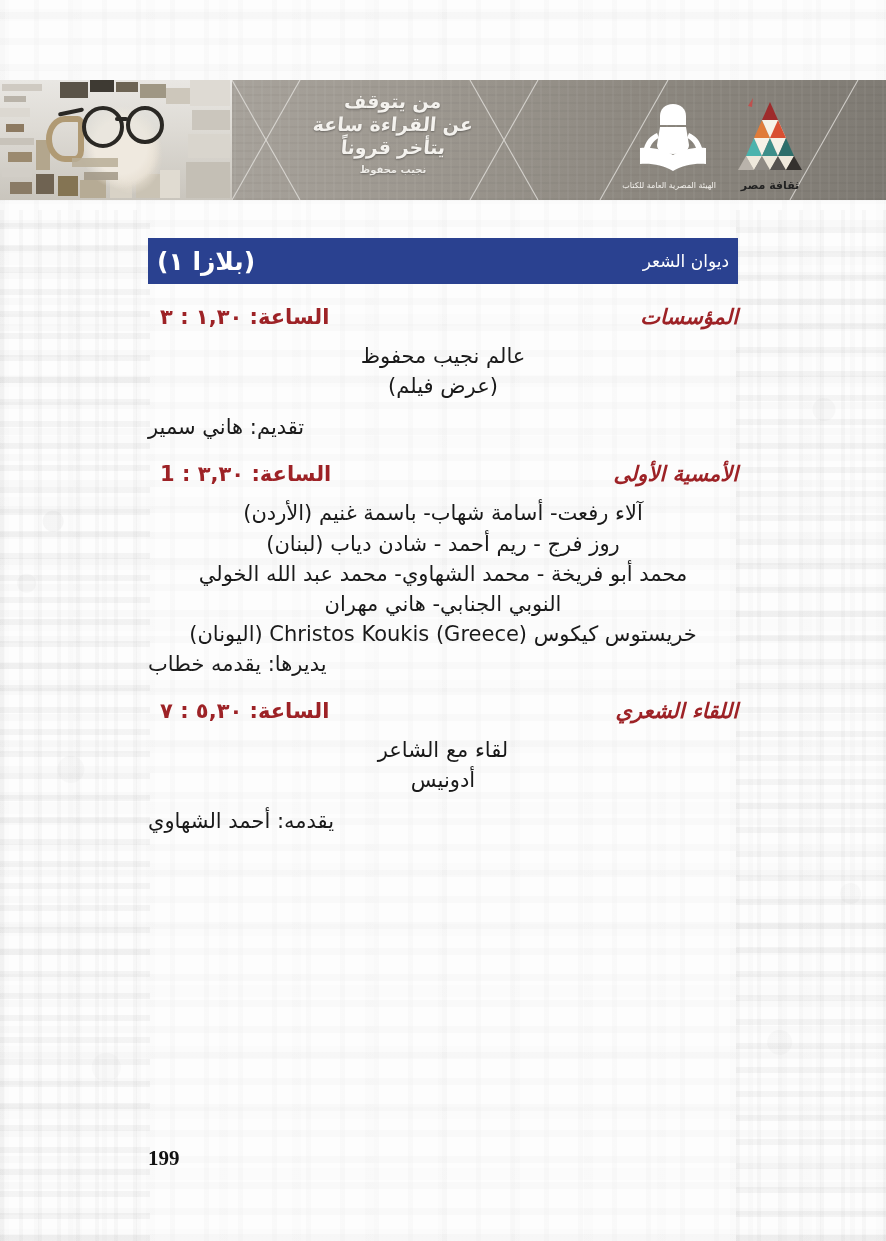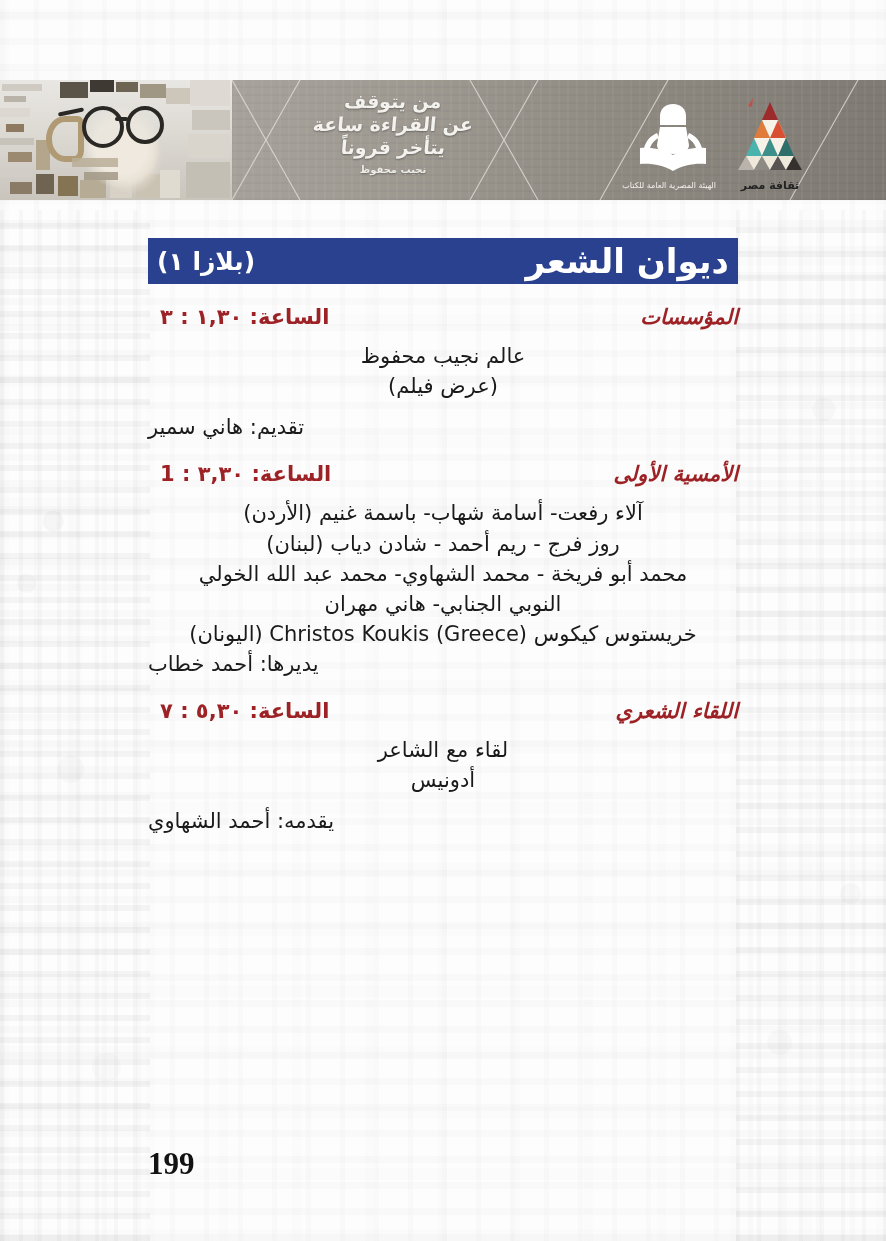--- a/index.html
+++ b/index.html
@@ -196,22 +196,22 @@
     background: #2a4190;
     color: #ffffff;
     height: 46px;
     display: flex;
     align-items: center;
     justify-content: space-between;
     padding: 0 9px;
     box-sizing: border-box;
   }
   .title-bar .title-main {
-    font-size: 34px;
-    font-weight: 700;
+    font-size: 17px;
+    font-weight: 400;
     line-height: 1;
   }
   .title-bar .title-venue {
     font-size: 25px;
     font-weight: 700;
     line-height: 1;
   }
 
   .section-head {
     display: flex;
@@ -237,21 +237,21 @@
   }
   .body-line.center { text-align: center; }
   .body-line.left   { text-align: left; }
   .body-line.tight  { margin-top: 2px; }
   .body-line.gap    { }
 
   .page-number {
     position: absolute;
     left: 148px; top: 1146px;
     font-family: "Liberation Serif", "DejaVu Serif", serif;
-    font-size: 31px;
+    font-size: 21px;
     font-weight: 700;
     color: #121212;
     direction: ltr;
   }
 </style>
 </head>
 <body>
 
 <div class="page">
   <div class="watermark"></div>
@@ -374,21 +374,21 @@
         <div class="body-line left">تقديم: هاني سمير</div>
         <div class="section-head">
           <span class="sec-name">الأمسية الأولى</span>
           <span class="sec-time">الساعة: ٣,٣٠ : 1</span>
         </div>
         <div class="body-line center">آلاء رفعت- أسامة شهاب- باسمة غنيم (الأردن)</div>
         <div class="body-line center tight">روز فرج - ريم أحمد - شادن دياب (لبنان)</div>
         <div class="body-line center tight">محمد أبو فريخة - محمد الشهاوي- محمد عبد الله الخولي</div>
         <div class="body-line center tight">النوبي الجنابي- هاني مهران</div>
         <div class="body-line center tight">خريستوس كيكوس Christos Koukis (Greece) (اليونان)</div>
-        <div class="body-line left tight">يديرها: أحمد خطاب</div>
+        <div class="body-line left tight">يديرها: يقدمه خطاب</div>
         <div class="section-head">
           <span class="sec-name">اللقاء الشعري</span>
           <span class="sec-time">الساعة: ٥,٣٠ : ٧</span>
         </div>
         <div class="body-line center gap">لقاء مع الشاعر</div>
         <div class="body-line center tight">أدونيس</div>
         <div class="body-line left">يقدمه: أحمد الشهاوي</div>
       </div>
   </div>
 

